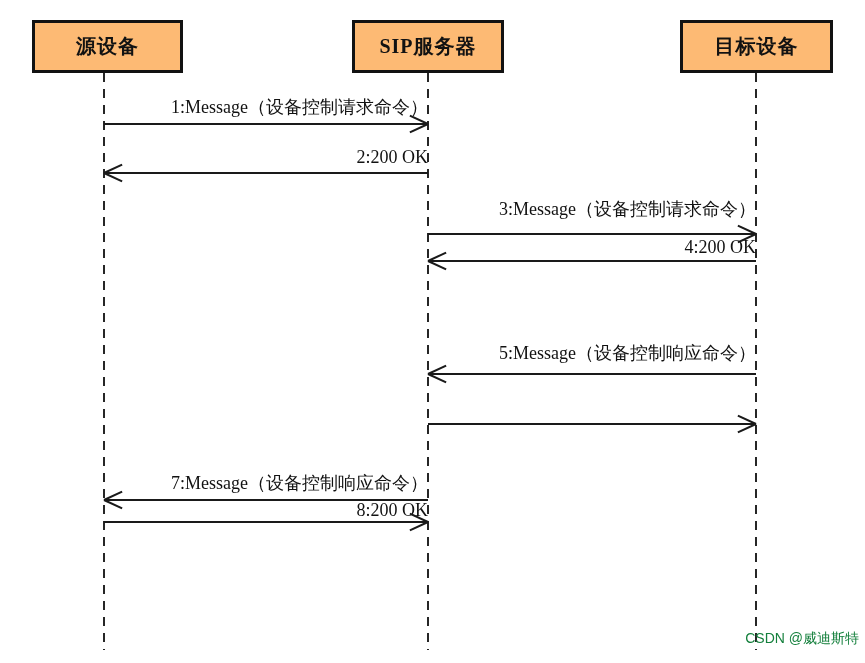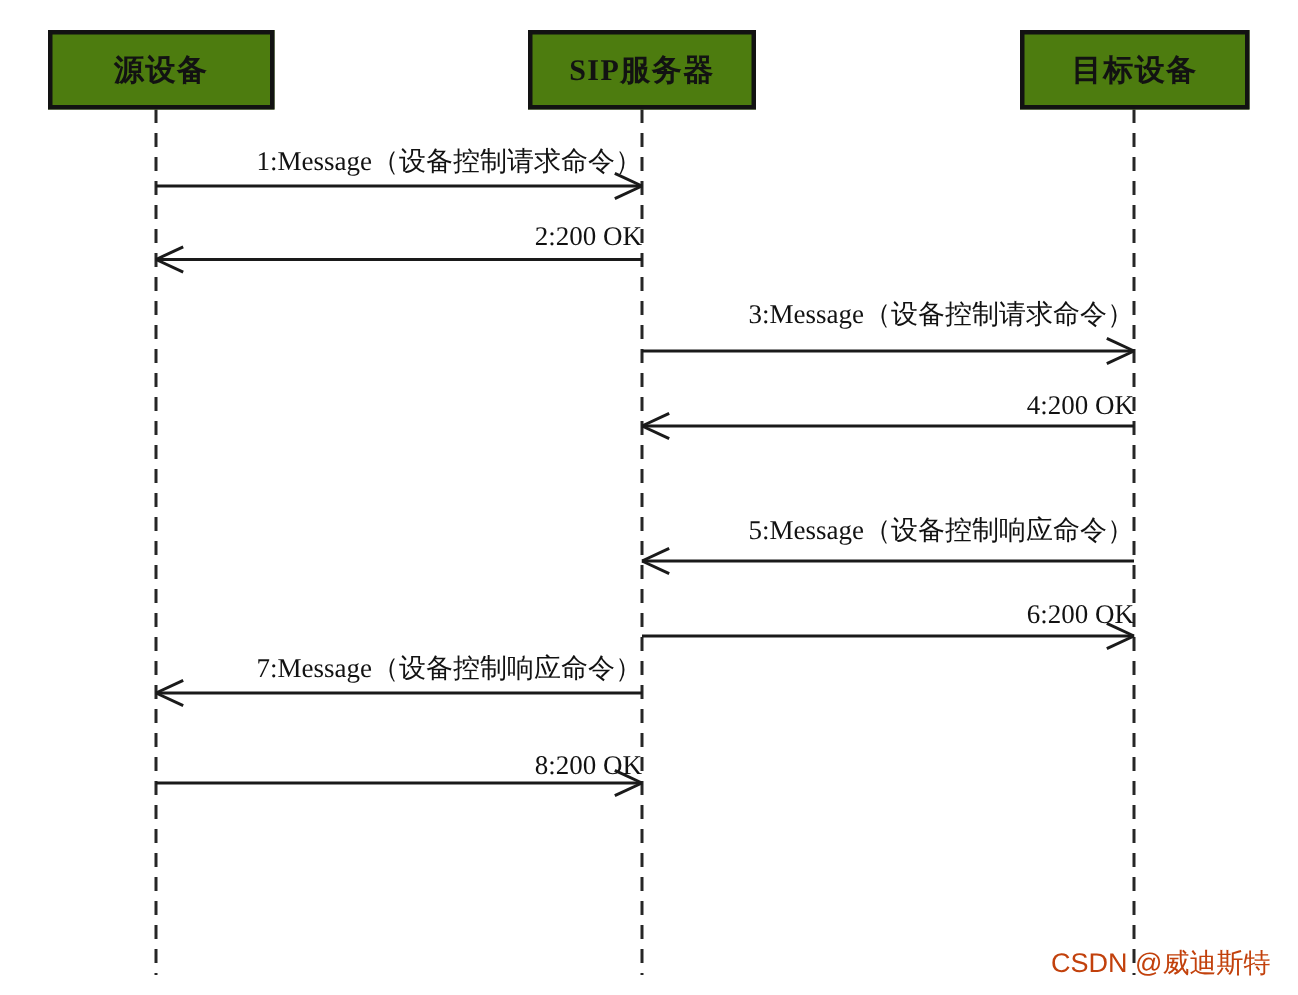--- a/index.html
+++ b/index.html
@@ -12,21 +12,21 @@
     width: 865px; height: 663px;
     background: #ffffff;
     overflow: hidden;
   }
   
   .actor {
     position: absolute;
     top: 20px; height: 53px;
     box-sizing: border-box;
     border: 3px solid #121212;
-    background: #4d7c0f;
+    background: #fdba74;
     display: flex; align-items: center; justify-content: center;
     font-size: 20px; font-weight: 600; color: #121212;
     letter-spacing: 1px;
     z-index: 2;
   }
   .actor-source  { left: 32px;  width: 151px; }
   .actor-sip     { left: 352px; width: 152px; }
   .actor-target  { left: 680px; width: 153px; }
   
   .lifeline {
@@ -60,31 +60,31 @@
   .dir-right .msg-line i { right: 0; transform-origin: right center; }
   .dir-right .msg-line i.arm-a { transform: rotate(25deg); }
   .dir-right .msg-line i.arm-b { transform: rotate(-25deg); }
   .dir-left .msg-line i { left: 0; transform-origin: left center; }
   .dir-left .msg-line i.arm-a { transform: rotate(-25deg); }
   .dir-left .msg-line i.arm-b { transform: rotate(25deg); }
   
   .row1 { top: 96px;  height: 29px; }
   .row2 { top: 146px; height: 28px; }
   .row3 { top: 198px; height: 37px; }
-  .row4 { top: 259px; height: 26px; }
+  .row4 { top: 236px; height: 26px; }
   .row5 { top: 342px; height: 33px; }
   .row6 { top: 398px; height: 27px; }
-  .row7 { top: 434px; height: 29px; font-family: Liberation Serif, serif; }
+  .row7 { top: 472px; height: 29px; font-family: Liberation Serif, serif; }
   .row8 { top: 499px; height: 24px; text-decoration: underline; }
   
   .watermark {
     position: absolute;
-    top: 630px; right: 18px;
+    top: 630px; right: 6px;
     font-family: "Liberation Sans", "DejaVu Sans", sans-serif;
-    font-size: 18px; color: #c2410c;
+    font-size: 14px; color: #15803d;
     z-index: 4;
     white-space: nowrap;
   }
 </style>
 </head>
 <body>
 
 <div class="canvas">
 
   <div class="actor actor-source">
@@ -135,21 +135,20 @@
 
   <div class="msg row5 span-right dir-left">
     <div class="msg-label">5:Message（设备控制响应命令）</div>
     <div class="msg-line">
         <i class="arm-a"></i>
         <i class="arm-b"></i>
       </div>
   </div>
 
   <div class="msg row6 span-right dir-right">
-    <div class="msg-label">6:200 OK</div>
     <div class="msg-line">
         <i class="arm-a"></i>
         <i class="arm-b"></i>
       </div>
   </div>
 
   <div class="msg row7 span-left dir-left">
     <div class="msg-label">7:Message（设备控制响应命令）</div>
     <div class="msg-line">
         <i class="arm-a"></i>

